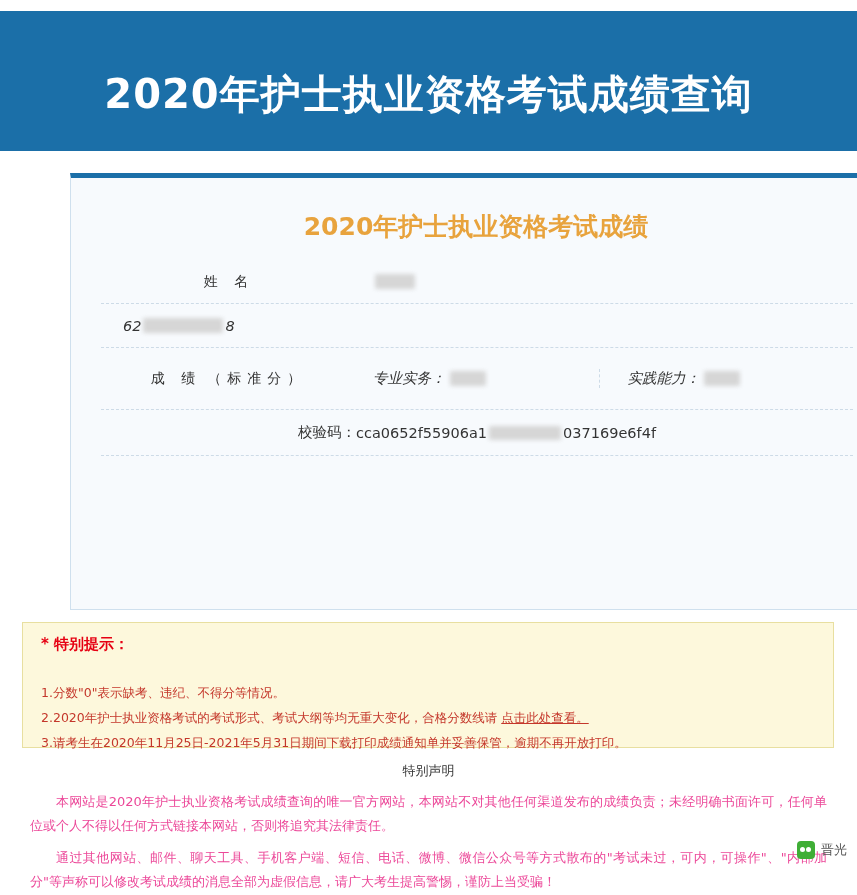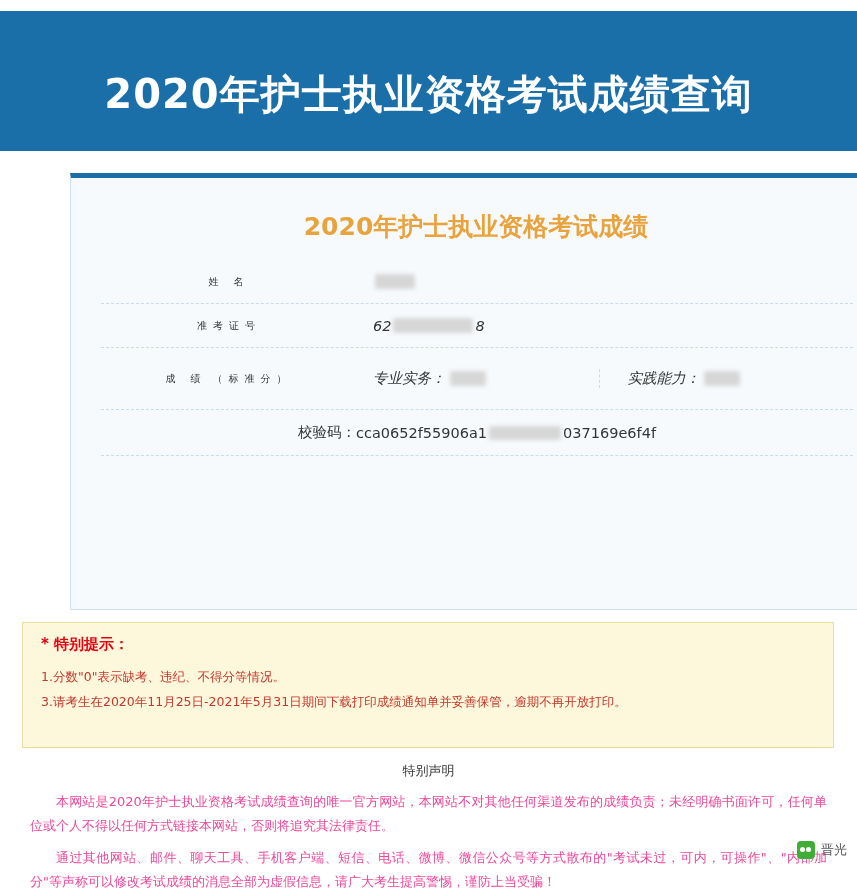--- a/index.html
+++ b/index.html
@@ -74,21 +74,21 @@
     display: flex;
     border-bottom: 1px dashed #cddbe7;
     min-height: 44px;
     align-items: stretch;
   }
   .row-label {
     width: 250px;
     display: flex;
     align-items: center;
     justify-content: center;
-    font-size: 10px;
+    font-size: 14px;
     color: #333;
     letter-spacing: 6px;
     text-indent: 6px;
     font-family: "DejaVu Sans", "Liberation Sans", sans-serif;
     text-align: center;
   }
   .row-label.two-line {
     flex-direction: row;
     justify-content: center;
     line-height: 1.55;
@@ -207,21 +207,21 @@
     width: 812px;
     height: 126px;
     background: #fdf8dc;
     border: 1px solid #e8dfa0;
     padding: 12px 18px;
   }
   .notice-title {
     color: #e60012;
     font-size: 15px;
     font-weight: bold;
-    margin-bottom: 10px;
+    margin-bottom: 26px;
     font-family: "DejaVu Sans", "Liberation Sans", sans-serif;
   }
   .notice-line {
     color: #c4372b;
     font-size: 12.5px;
     line-height: 2.0;
     font-family: "DejaVu Sans", "Liberation Sans", sans-serif;
   }
   .notice-link {
     color: #c4372b;
@@ -303,21 +303,20 @@
     <div class="rows">
 
       <div class="row">
         <div class="row-label">姓 名</div>
         <div class="row-value">
           <span class="blur blur-name"></span>
         </div>
       </div>
 
       <div class="row">
-        <div class="row-label">准考证号</div>
         <div class="row-value">
           <span>62</span>
             <span class="blur blur-ticket"></span>
             <span>8</span>
         </div>
       </div>
 
       <div class="row" style="min-height:62px">
         <div class="row-label two-line">
           <span>成 绩</span>
@@ -353,20 +352,23 @@
 
     <svg class="arrow" viewBox="0 0 168 34">
       <polygon points="0,17 36,2 36,11 168,11 168,23 36,23 36,32" fill="#e60012"></polygon>
     </svg>
 
   </div>
 
   <div class="notice">
     <div class="notice-title">* 特别提示：</div>
     <div class="notice-line">1.分数"0"表示缺考、违纪、不得分等情况。</div>
+    <div class="notice-line">
+      <span>2.2020年护士执业资格考试的考试形式、考试大纲等均无重大变化，合格分数线请 </span><span class="notice-link">点击此处查看。</span>
+    </div>
     <div class="notice-line">3.请考生在2020年11月25日-2021年5月31日期间下载打印成绩通知单并妥善保管，逾期不再开放打印。</div>
   </div>
 
   <div class="statement">
     <div class="statement-title">特别声明</div>
     <div class="statement-p">本网站是2020年护士执业资格考试成绩查询的唯一官方网站，本网站不对其他任何渠道发布的成绩负责；未经明确书面许可，任何单位或个人不得以任何方式链接本网站，否则将追究其法律责任。</div>
     <div class="statement-p">通过其他网站、邮件、聊天工具、手机客户端、短信、电话、微博、微信公众号等方式散布的"考试未过，可内，可操作"、"内部加分"等声称可以修改考试成绩的消息全部为虚假信息，请广大考生提高警惕，谨防上当受骗！</div>
   </div>
 
   <div class="watermark">

